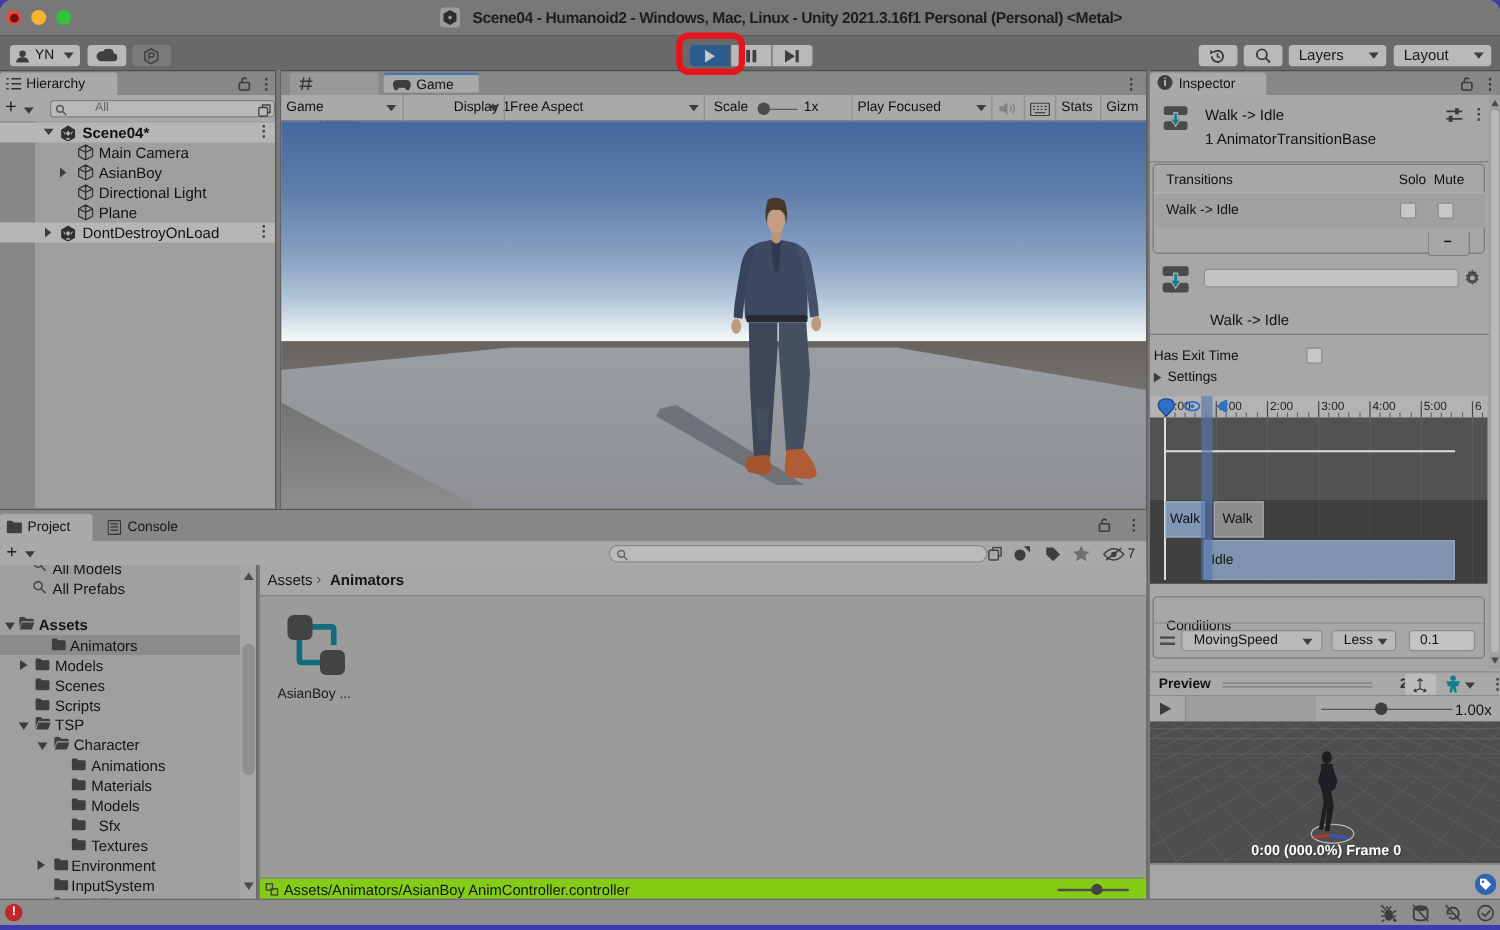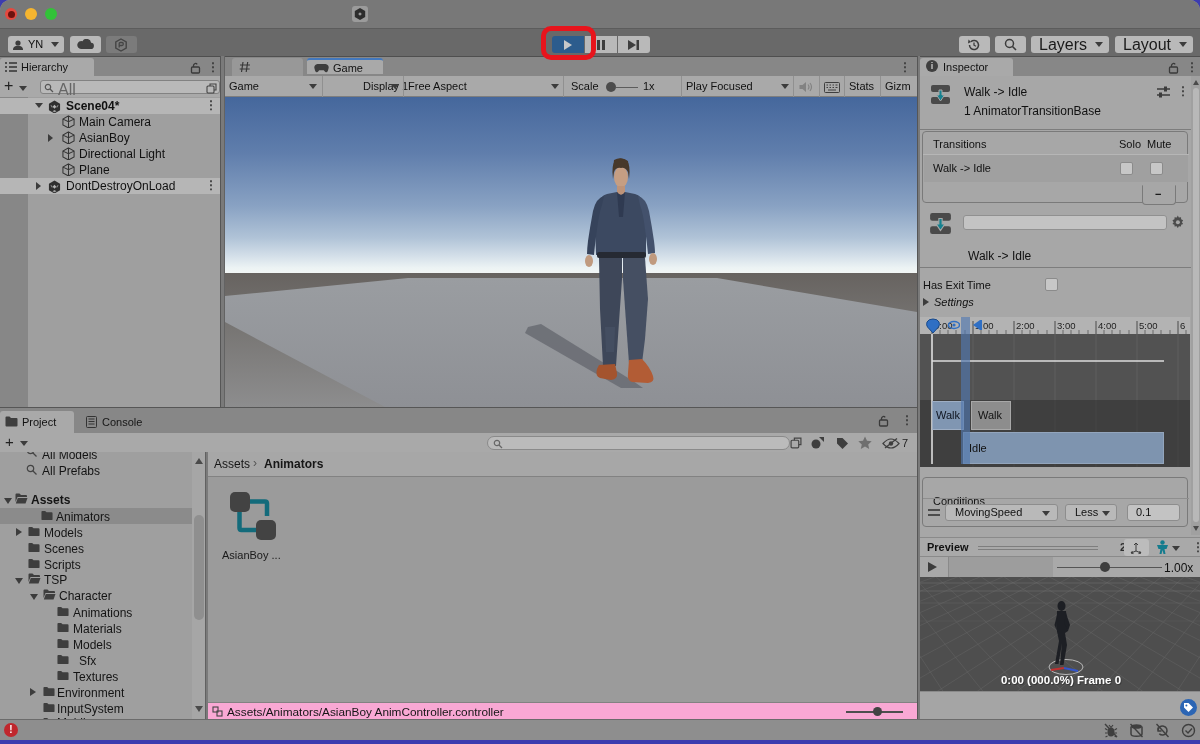--- a/index.html
+++ b/index.html
@@ -4,21 +4,21 @@
 *{margin:0;padding:0;box-sizing:border-box;}
 html,body{width:1200px;height:744px;overflow:hidden;}
 body{background:#3c3caf;font-family:"Liberation Sans",sans-serif;-webkit-font-smoothing:antialiased;}
 .abs{position:absolute;}
 #win{position:absolute;left:0;top:0;width:1200px;height:740px;background:#a0a0a0;border-radius:10px 10px 0 0;overflow:hidden;}
 #titlebar{left:0;top:0;width:1200px;height:28px;background:#787878;}
 .tl{position:absolute;top:8px;width:12px;height:12px;border-radius:50%;}
 #ttext{position:absolute;left:378px;top:7px;font-size:12.5px;font-weight:bold;color:#1d1d1d;letter-spacing:-0.35px;}
 #toolbar{left:0;top:28px;width:1200px;height:28px;background:#696969;border-top:1px solid #5c5c5c;}
 .tbtn{position:absolute;top:36px;height:17px;background:#b9b9b9;border-radius:3px;color:#333;font-size:11px;}
-.dd{color:#1a1a1a;font-size:16px;line-height:17px;}
+.dd{color:#1a1a1a;font-size:12px;line-height:17px;}
 .caret{display:inline-block;width:0;height:0;border-left:4px solid transparent;border-right:4px solid transparent;border-top:5px solid #3c3c3c;vertical-align:middle;}
 
 .tabbar{position:absolute;background:#878787;}
 .tab{position:absolute;top:2px;height:18px;background:#a9a9a9;border-radius:3px 3px 0 0;font-size:11px;color:#111;}
 .panelbar{background:#a9a9a9;}
 #redbox{left:541px;top:26px;width:55px;height:34px;border:5px solid #e8141c;border-radius:10px;z-index:50;}
 .vdots{color:#3a3a3a;font-weight:bold;font-size:12px;letter-spacing:0;}
 .chk{position:absolute;width:13px;height:13px;background:#c7c7c7;border:1px solid #8b8b8b;border-radius:2px;}
 .ddrop{position:absolute;height:17px;background:#b9b9b9;border:1px solid #8d8d8d;border-radius:3px;font-size:11px;color:#111;line-height:15px;}
 .sep{position:absolute;background:#7d7d7d;height:1px;}
@@ -29,20 +29,21 @@
   <div class="abs" id="titlebar"></div>
   <div class="tl" style="left:5px;background:#e5493f;"></div>
   <div class="tl" style="left:24.5px;background:#f5b52f;"></div>
   <div class="tl" style="left:45px;background:#32c338;"></div>
   <div class="abs" style="left:7.5px;top:10.5px;width:7px;height:7px;border-radius:50%;background:#6d120e;"></div>
   <div class="abs" style="left:352px;top:6px;width:16px;height:16px;background:#9b9b9b;border-radius:3px;"></div>
   <svg class="abs" style="left:354px;top:8px;" width="12" height="12" viewBox="0 0 12 12">
       <path d="M6 0 L11.2 3 V9 L6 12 L0.8 9 V3 Z" fill="#2d2d2d"></path>
       <path d="M6 4.2 L7.8 6 L6 7.8 L4.2 6Z" fill="#9b9b9b"></path>
     </svg>
+  <span id="ttext">Scene04 - Humanoid2 - Windows, Mac, Linux - Unity 2021.3.16f1 Personal (Personal) &lt;Metal&gt;</span>
 
   <div class="abs" id="toolbar"></div>
   <div class="tbtn" style="left:8px;width:56px;">
     <svg style="position:absolute;left:4px;top:2.5px" width="12" height="12" viewBox="0 0 12 12">
         <circle cx="6" cy="4" r="2.6" fill="#3c3c3c"></circle>
         <path d="M1 11 C1 7.8 3.2 6.8 6 6.8 C8.8 6.8 11 7.8 11 11 Z" fill="#3c3c3c"></path>
       </svg>
     <span style="position:absolute;left:20px;top:2px;color:#111;">YN</span>
       <span class="caret" style="position:absolute;right:5px;top:6px;"></span>
   </div>
@@ -105,21 +106,21 @@
       </svg></div>
   <div class="abs vdots" style="left:207px;top:60px;">⋮</div>
   <div class="abs panelbar" style="left:0;top:76px;width:220px;height:21px;"></div>
   <div class="abs" style="left:4px;top:77px;font-size:16px;color:#222;">+</div>
   <span class="caret abs" style="left:19px;top:86px;"></span>
   <div class="abs" style="left:40px;top:80px;width:180px;height:14px;background:#b9b9b9;border:1px solid #828282;border-radius:3px;">
     <svg style="position:absolute;left:3px;top:2px" width="10" height="10" viewBox="0 0 10 10">
         <circle cx="4" cy="4" r="2.7" fill="none" stroke="#555" stroke-width="1.2"></circle>
         <path d="M6 6 L9 9" stroke="#555" stroke-width="1.2"></path>
       </svg>
-    <span style="position:absolute;left:17px;top:0px;font-size:16px;color:#666;">All</span>
+    <span style="position:absolute;left:35px;top:0px;font-size:10px;color:#666;">All</span>
     <svg style="position:absolute;right:2px;top:1.5px" width="11" height="11" viewBox="0 0 11 11">
         <rect x="1" y="3" width="7" height="7" rx="1" fill="none" stroke="#444" stroke-width="1.1"></rect>
         <path d="M4 3 V1 H10 V7 H8" fill="none" stroke="#444" stroke-width="1.1"></path>
       </svg>
   </div>
 
   <div class="abs" style="left:0;top:97px;width:220px;height:310px;background:#9f9f9f;"></div>
   <div class="abs" style="left:0;top:97px;width:28px;height:310px;background:#878787;"></div>
   <div id="hrows" style="position:absolute;left:0;top:97px;width:220px;font-size:12px;color:#111;">
     <div class="abs" style="left:0;top:1px;width:220px;height:16px;background:#b6b6b6;">
@@ -312,21 +313,21 @@
     <div style="position:absolute;left:43px;top:139px;width:204px;height:15px;background:#c3c3c3;border:1px solid #909090;border-radius:3px;"></div>
     <svg style="position:absolute;left:251px;top:139px" width="14" height="14" viewBox="0 0 14 14">
         <path d="M7 1 L8.2 3.4 L10.8 3 L10.9 5.6 L13.3 6.7 L11.8 8.9 L13.3 11 L10.9 12 L10.8 14 L8.2 13.6 L7 16 L5.8 13.6 L3.2 14 L3.1 12 L0.7 11 L2.2 8.9 L0.7 6.7 L3.1 5.6 L3.2 3 L5.8 3.4Z" fill="#4c4c4c" transform="scale(0.85) translate(1,-0.5)"></path>
         <circle cx="6.9" cy="7.3" r="2" fill="#a7a7a7"></circle>
       </svg>
     <span style="position:absolute;left:48px;top:173px;font-size:12px;">Walk -&gt; Idle</span>
     <div class="sep" style="left:0;top:191px;width:271px;"></div>
     <span style="position:absolute;left:3px;top:203px;">Has Exit Time</span>
     <span class="chk" style="left:125px;top:202px;"></span>
     <span style="position:absolute;left:3px;top:222px;width:0;height:0;border-top:4px solid transparent;border-bottom:4px solid transparent;border-left:6px solid #3c3c3c;"></span>
-    <span style="position:absolute;left:14px;top:220px;font-style:italic;">Settings</span>
+    <span style="position:absolute;left:14px;top:220px;">Settings</span>
 
     <div style="position:absolute;left:0;top:241px;width:270px;height:150px;">
       <div style="position:absolute;left:0;top:0;width:270px;height:17px;background:#b3b3b3;font-size:9.5px;color:#222;">
         <span style="position:absolute;left:14px;top:3px;">0:00</span>
           <span style="position:absolute;left:55px;top:3px;">1:00</span>
           <span style="position:absolute;left:96px;top:3px;">2:00</span>
           <span style="position:absolute;left:137px;top:3px;">3:00</span>
           <span style="position:absolute;left:178px;top:3px;">4:00</span>
           <span style="position:absolute;left:219px;top:3px;">5:00</span>
           <span style="position:absolute;left:260px;top:3px;">6</span>
@@ -632,21 +633,21 @@
     <span style="position:absolute;left:6px;top:5px;">Assets</span>
     <span style="position:absolute;left:45px;top:4px;color:#555;">›</span>
     <span style="position:absolute;left:56px;top:5px;font-weight:bold;">Animators</span>
   </div>
   <svg class="abs" style="left:225px;top:489px;" width="54" height="54" viewBox="0 0 54 54">
     <path d="M23 12.5 H40 Q42 12.5 42 14.5 V27 M14.5 23 V39 Q14.5 41 16.5 41 H31" fill="none" stroke="#136b7b" stroke-width="4.5"></path>
     <rect x="5" y="3" width="20" height="20" rx="5" fill="#434343"></rect>
     <rect x="31" y="31" width="20" height="20" rx="5" fill="#434343"></rect>
   </svg>
   <div class="abs" style="left:222px;top:549px;font-size:11px;color:#1a1a1a;">AsianBoy ...</div>
-  <div class="abs" style="left:208px;top:702px;width:709px;height:17px;background:#f9a8d4;border-top:1px solid #828282;font-size:11px;color:#161616;text-align:center;">
+  <div class="abs" style="left:208px;top:702px;width:709px;height:17px;background:#84cc16;border-top:1px solid #828282;font-size:11px;color:#161616;text-align:center;">
     <svg style="position:absolute;left:4px;top:3px" width="11" height="11" viewBox="0 0 11 11">
         <rect x="1" y="1" width="5" height="5" fill="none" stroke="#444" stroke-width="1.1"></rect>
         <rect x="5" y="5" width="5" height="5" fill="none" stroke="#444" stroke-width="1.1"></rect>
       </svg>
     <span style="position:absolute;left:19px;top:2px;font-size:11.8px;">Assets/Animators/AsianBoy AnimController.controller</span>
     <div style="position:absolute;left:638px;top:8px;width:57px;height:1.5px;background:#4e4e4e;"></div>
     <div style="position:absolute;left:665px;top:4px;width:9px;height:9px;border-radius:50%;background:#434343;"></div>
   </div>
 
   <div class="abs" style="left:0;top:719px;width:1200px;height:21px;background:#8e8e8e;border-top:1px solid #6b6b6b;">

